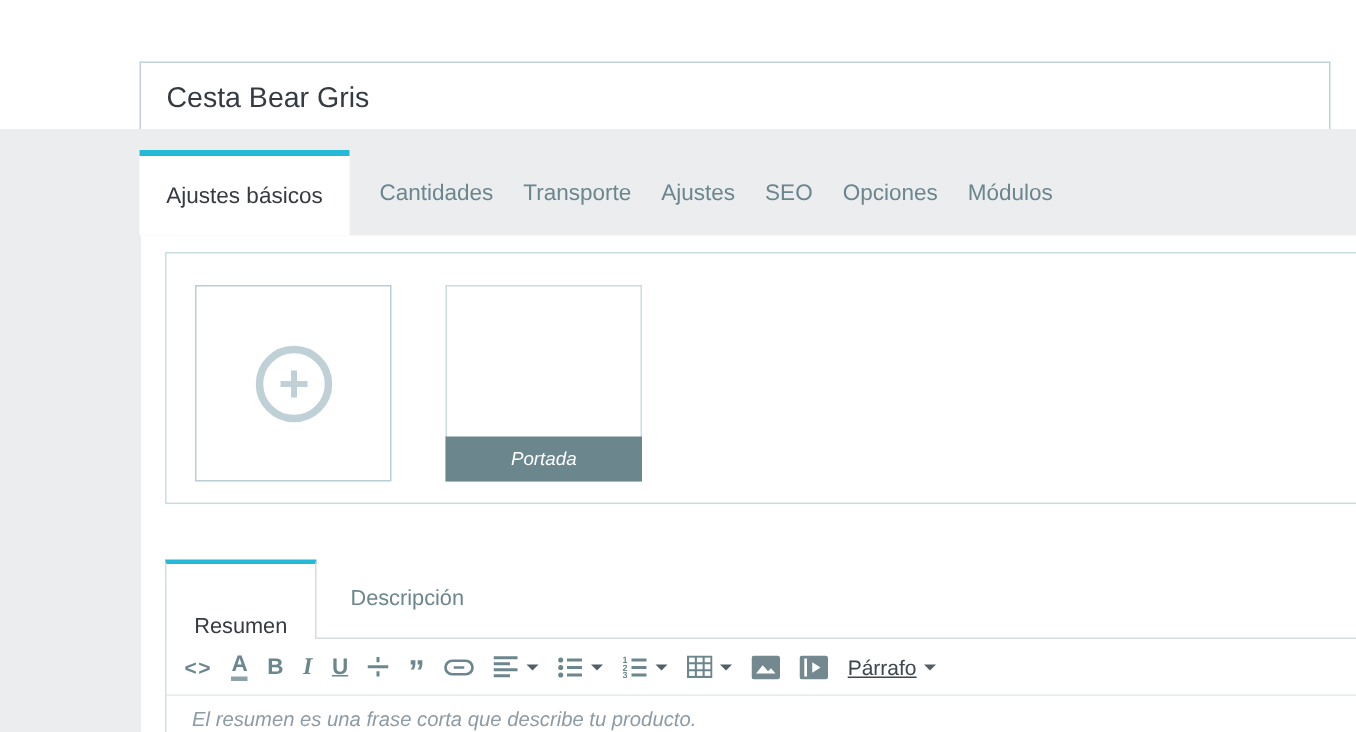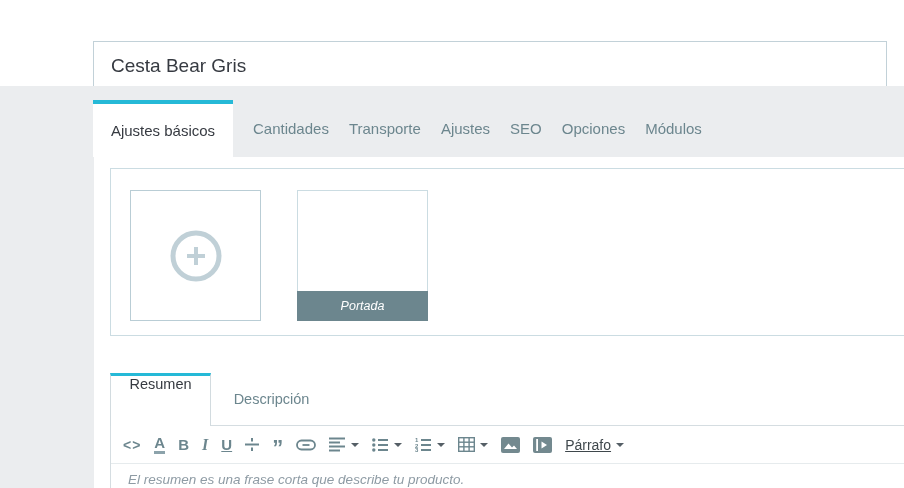--- a/index.html
+++ b/index.html
@@ -35,21 +35,21 @@
         justify-content:center; cursor:pointer; }
   .thumb { position:absolute; left:186px; top:21px; width:131px; height:131px;
         border:1px solid #cbdce2; background:#fff; cursor:pointer;font-style:italic; }
   .thumb-badge { position:absolute; left:-1px; bottom:-1px; width:131px; height:30px;
         background:#6c868e; color:#fff; font-size:12.5px; display:flex;
         align-items:center; justify-content:center; }
 
   
   .subtab-active { position:absolute; left:110px; top:373px; width:101px; height:53px;
         background:#fff; border:1px solid #d2dbdf; border-bottom:none;
-        border-top:3px solid #25b9d7; display:flex; align-items:flex-start;
+        border-top:3px solid #25b9d7; display:flex; align-items:flex-end;
         justify-content:center; font-size:14.5px; color:#363a41; cursor:pointer; z-index:3; }
   .subtab-inactive { position:absolute; left:211px; top:373px; width:121px; height:52px;
         display:flex; align-items:center; justify-content:center; font-size:14.5px;
         color:#6c868e; cursor:pointer;text-align:center; }
 
   
   .editor { position:absolute; left:110px; top:425px; width:800px; height:75px;
         border:1px solid #d5dde1; background:#fff; }
   .toolbar { height:38px; border-bottom:1px solid #e6ebed; display:flex;
         align-items:center; padding-left:12px; gap:13px; }

